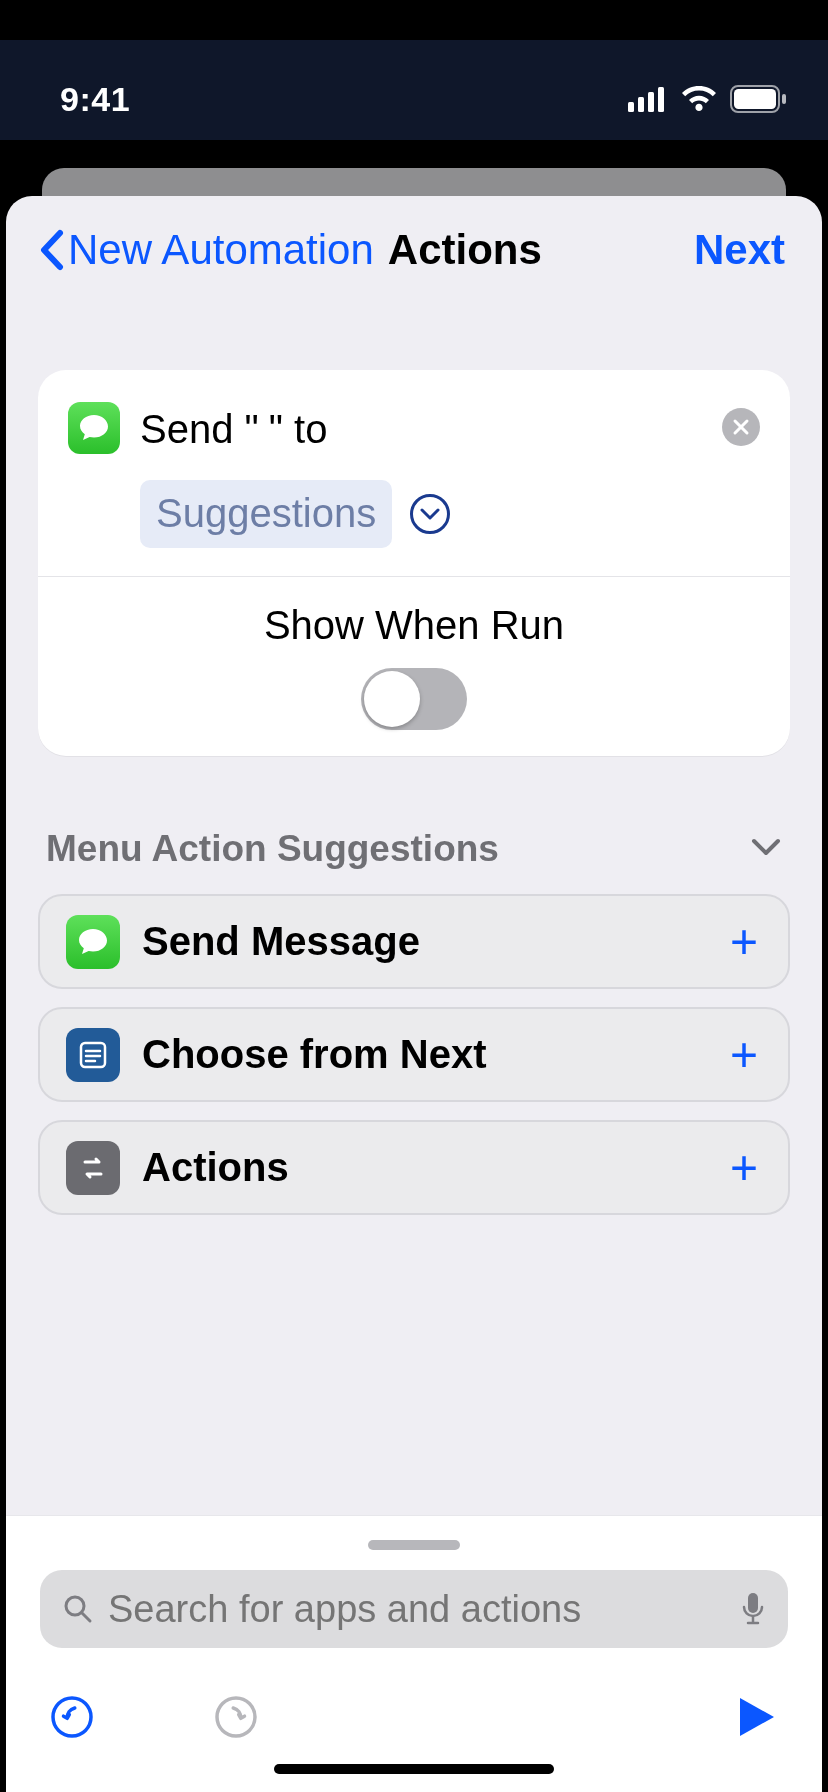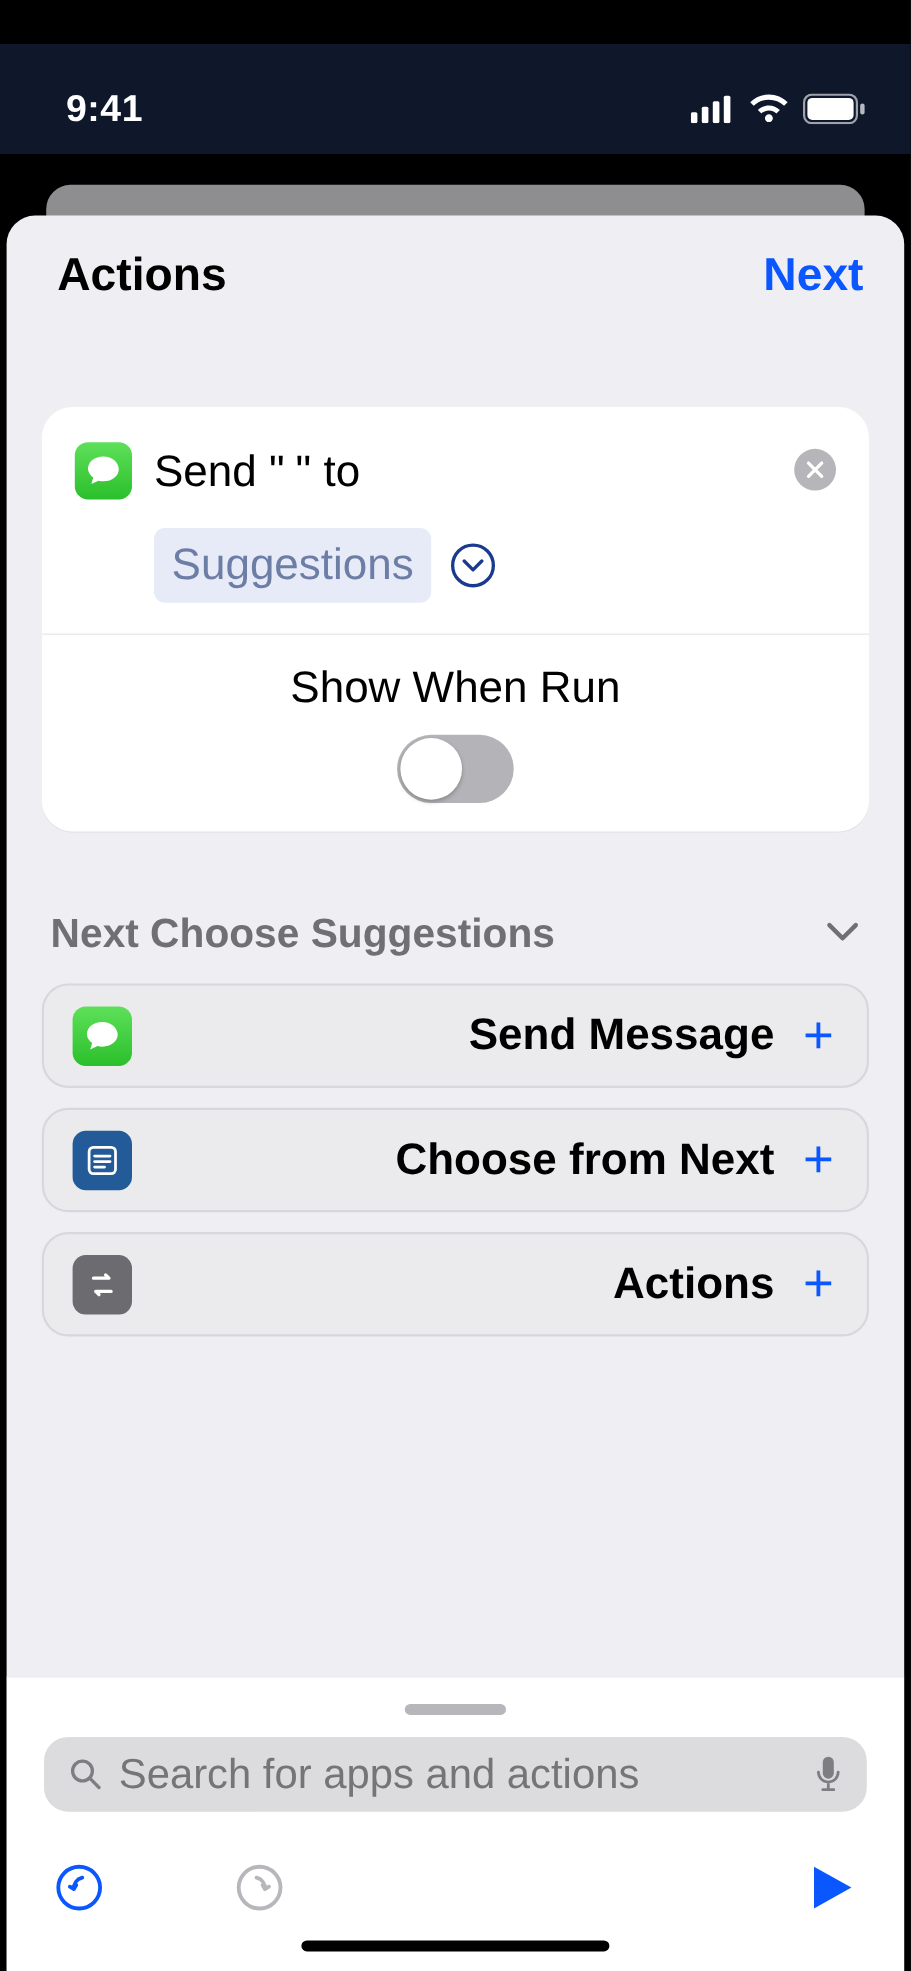--- a/index.html
+++ b/index.html
@@ -34,32 +34,32 @@
   .row-between { display:flex; align-items:center; justify-content:space-between; padding:26px 30px; }
   .row-label { font-size:40px; color:#000; }
   .toggle { width:106px; height:62px; border-radius:40px; background:#b4b4b8; position:relative; }
   .toggle-knob { position:absolute; left:3px; top:3px; width:56px; height:56px; background:#fff; border-radius:50%; box-shadow:0 2px 4px rgba(0,0,0,0.25);}
   
   
   .section-header { display:flex; align-items:center; justify-content:space-between; padding: 72px 40px 24px 40px; }
   .section-title { font-size:37px; font-weight:600; color:#6f6f74; }
   .chev-down-grey svg { stroke:#6f6f74; }
   
-  .sugg { margin: 0 32px 18px; border:2px solid #d7d7dc; background:#ebebed; border-radius:24px; display:flex; align-items:center; padding:18px 26px; gap:22px;text-align:right;}
+  .sugg { margin: 0 32px 18px; border:2px solid #d7d7dc; background:#ebebed; border-radius:24px; display:flex; align-items:center; padding:18px 26px; gap:22px;}
   .sugg-icon { width:54px; height:54px; border-radius:12px; display:flex; align-items:center; justify-content:center; flex-shrink:0;}
   .sugg-icon.green { background:linear-gradient(#5ee05a,#2bbf2b);}
   .sugg-icon.blue { background:#225b98;}
   .sugg-icon.grey { background:#6b6b70;}
   .sugg-label { font-size:40px; font-weight:600; color:#000; flex:1;}
   .sugg-plus { font-size:48px; color:#0b57ff; font-weight:300; padding:0 4px;}
   
   
   .bottom-panel { position:absolute; left:0; right:0; bottom:0; background:#fff; border-top:1px solid #e7e7eb; padding: 18px 0 48px 0;}
   .grabber { width:92px; height:10px; background:#b7b7bb; border-radius:6px; margin:6px auto 20px;}
-  .search { margin:0 34px; background:#dcdcde; border-radius:22px; height:68px; display:flex; align-items:center; padding:0 22px; gap:14px;}
+  .search { margin:0 34px; background:#dcdcde; border-radius:22px; height:78px; display:flex; align-items:center; padding:0 22px; gap:14px;}
   .search input { flex:1; border:none; background:transparent; font-size:38px; color:#7d7d82; outline:none;}
   .toolbar { display:flex; align-items:center; padding: 46px 44px 0 44px;}
   .play-btn { margin-left:auto; }
   .home-indicator { position:absolute; bottom:18px; left:50%; transform:translateX(-50%); width:280px; height:10px; background:#000; border-radius:8px;}
 </style>
 </head>
 <body>
 
 <div class="status-bar">
   <div class="status-time">9:41</div>
@@ -78,20 +78,26 @@
         <rect x="4" y="4" width="42" height="20" rx="4.5" fill="#fff"></rect>
         <rect x="52" y="9" width="4" height="10" rx="2" fill="#fff" opacity="0.7"></rect>
       </svg>
   </div>
 </div>
 
 <div class="sheet-back"></div>
 
 <div class="sheet">
   <div class="nav">
+    <div class="nav-back">
+      <svg width="26" height="42" viewBox="0 0 26 42">
+          <polyline points="22,4 6,21 22,38" stroke="#0b57ff" stroke-width="6" fill="none" stroke-linecap="round" stroke-linejoin="round"></polyline>
+        </svg>
+      <span>New Automation</span>
+    </div>
     <div class="nav-title">Actions</div>
     <div class="nav-next">Next</div>
   </div>
 
   <div class="content">
     <div class="card">
       <div class="card-row">
         <div class="msg-icon">
           <svg width="32" height="30" viewBox="0 0 32 30">
               <path d="M16 2C8 2 2 7 2 13c0 3.3 1.9 6.3 4.8 8.2L5 27l6.6-3c1.4.3 2.9.5 4.4.5 8 0 14-5 14-11S24 2 16 2z" fill="#fff"></path>
@@ -117,21 +123,21 @@
       </div>
       <div class="row-between card-row" style="padding:26px 30px;flex-direction:column;">
         <div class="row-label">Show When Run</div>
         <div class="toggle">
           <div class="toggle-knob"></div>
         </div>
       </div>
     </div>
 
     <div class="section-header">
-      <div class="section-title">Next Choose Suggestions</div>
+      <div class="section-title">Menu Action Suggestions</div>
       <span class="chev-down-grey">
         <svg width="32" height="20" viewBox="0 0 32 20">
             <polyline points="4,4 16,16 28,4" stroke="#6f6f74" stroke-width="4" fill="none" stroke-linecap="round" stroke-linejoin="round"></polyline>
           </svg>
       </span>
     </div>
 
     <div class="sugg">
       <div class="sugg-icon green">
         <svg width="32" height="30" viewBox="0 0 32 30">

